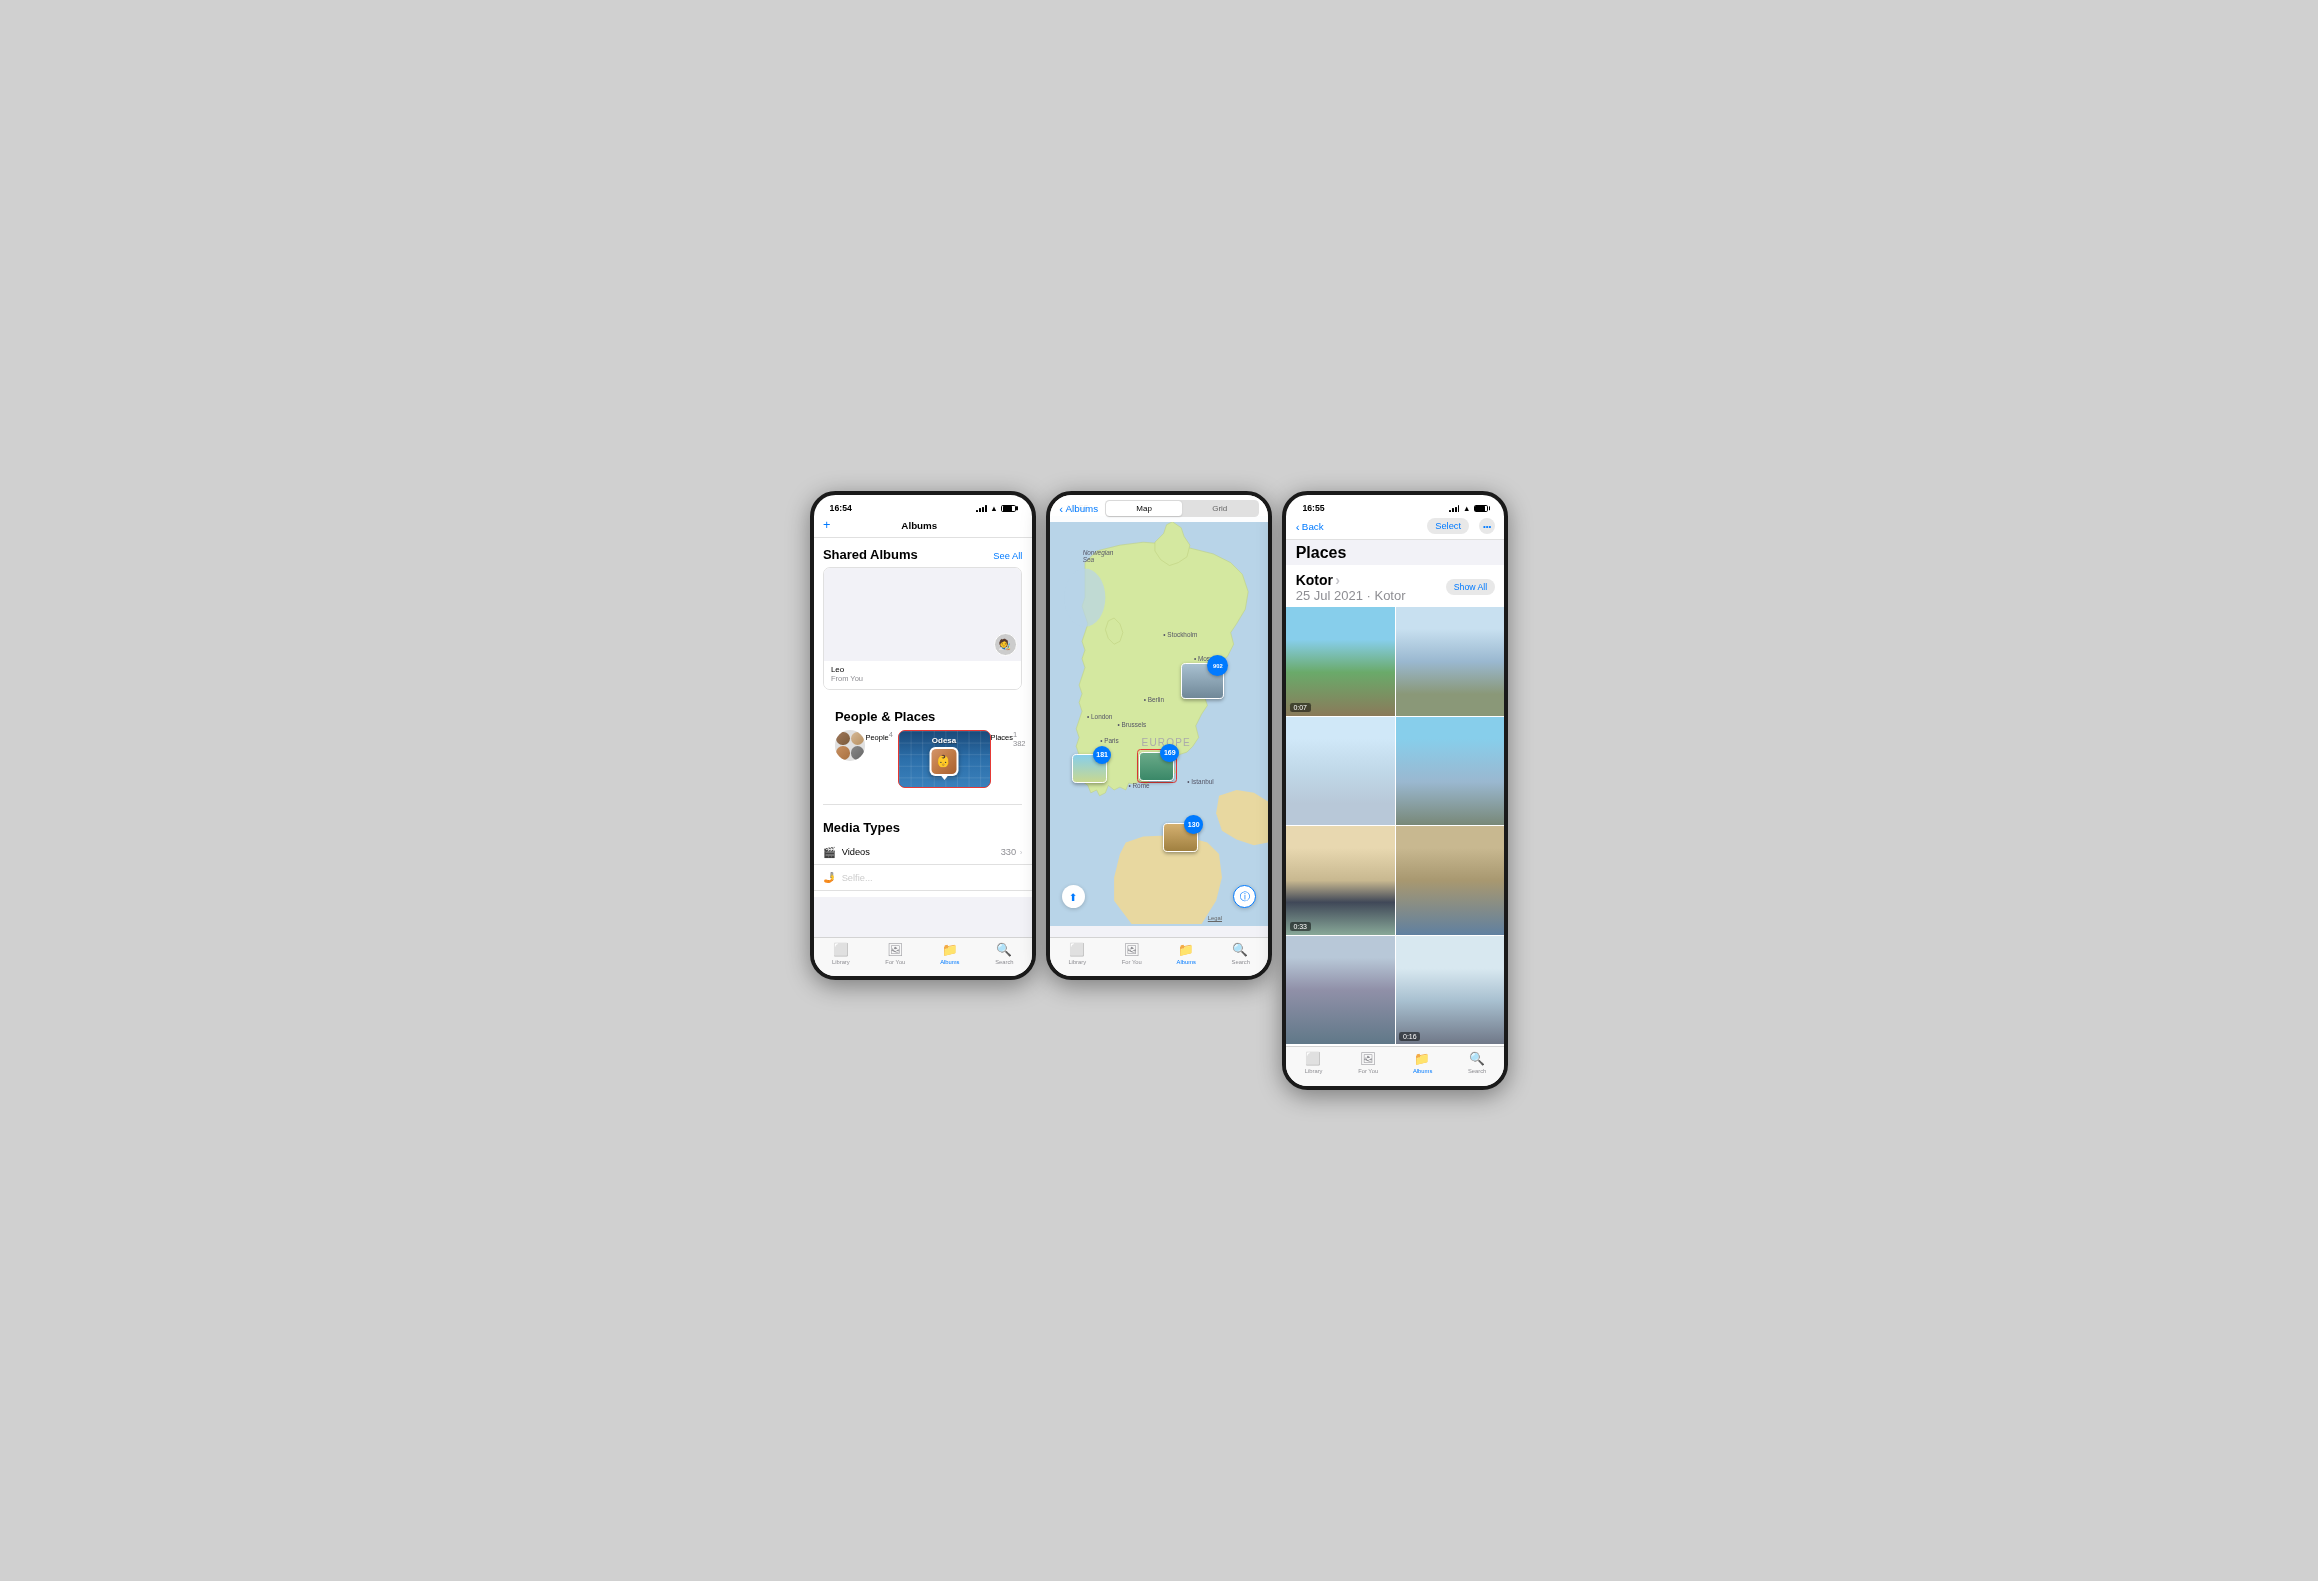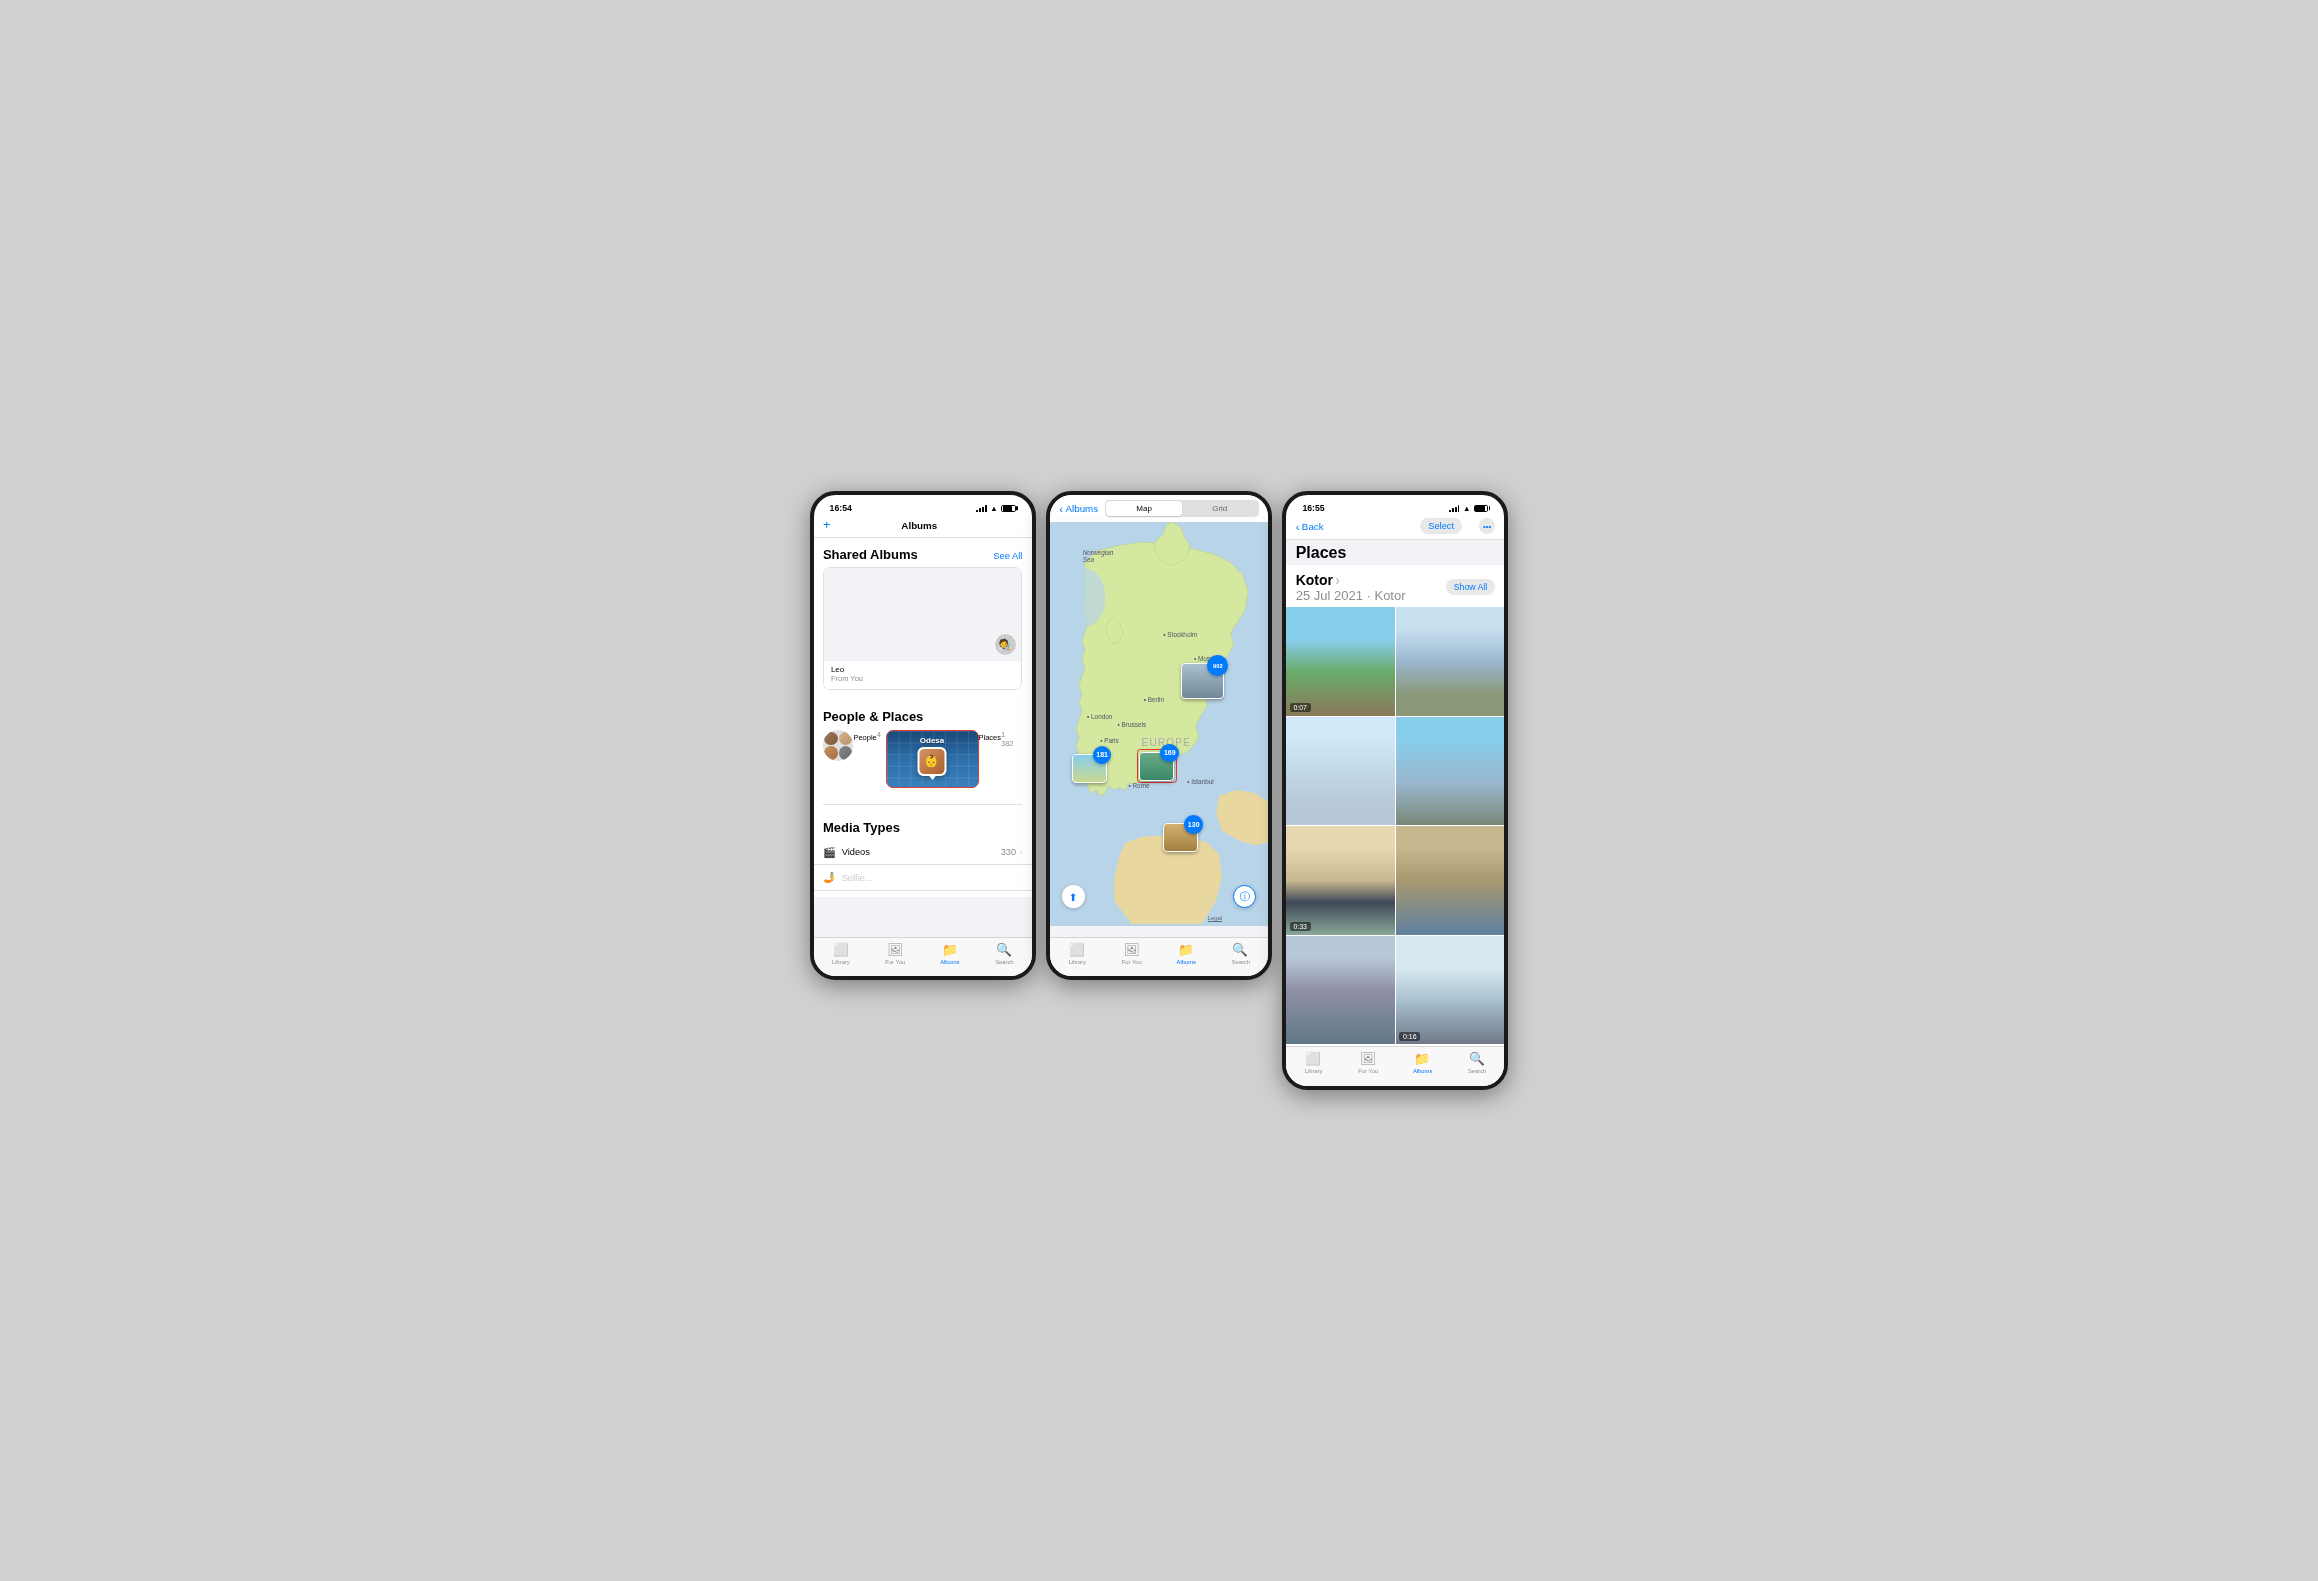--- a/index.html
+++ b/index.html
@@ -234,20 +234,21 @@
       color: #000;
     }
     .shared-album-sub {
       font-size: 7.5px;
       color: #8e8e93;
     }
 
     
     .people-places-section {
       padding: 0 0 5.8px;
+      margin-left: 12px;
     }
     .people-places-grid {
       display: flex;
       gap: 4.6px;
       padding: 2.3px 9.3px;
     }
     .people-tile {
       flex: 1;
       aspect-ratio: 1;
       border-radius: 50%;
@@ -828,21 +829,21 @@
           <div class="battery-fill"></div>
         </div>
       </div>
     </div>
 
     <div class="nav-bar" style="justify-content:space-between;">
       <div class="nav-back">
         <span class="chevron">‹</span>
         <span>Back</span>
       </div>
-      <div style="display:flex; gap:17px; align-items:flex-end;">
+      <div style="display:flex; gap:10px; align-items:flex-end;">
         <button class="nav-btn">Select</button>
         <div class="nav-ellipsis">•••</div>
       </div>
     </div>
 
     <div class="content">
       <div class="places-content">
 
         <div class="places-main-title">Places</div>
 

